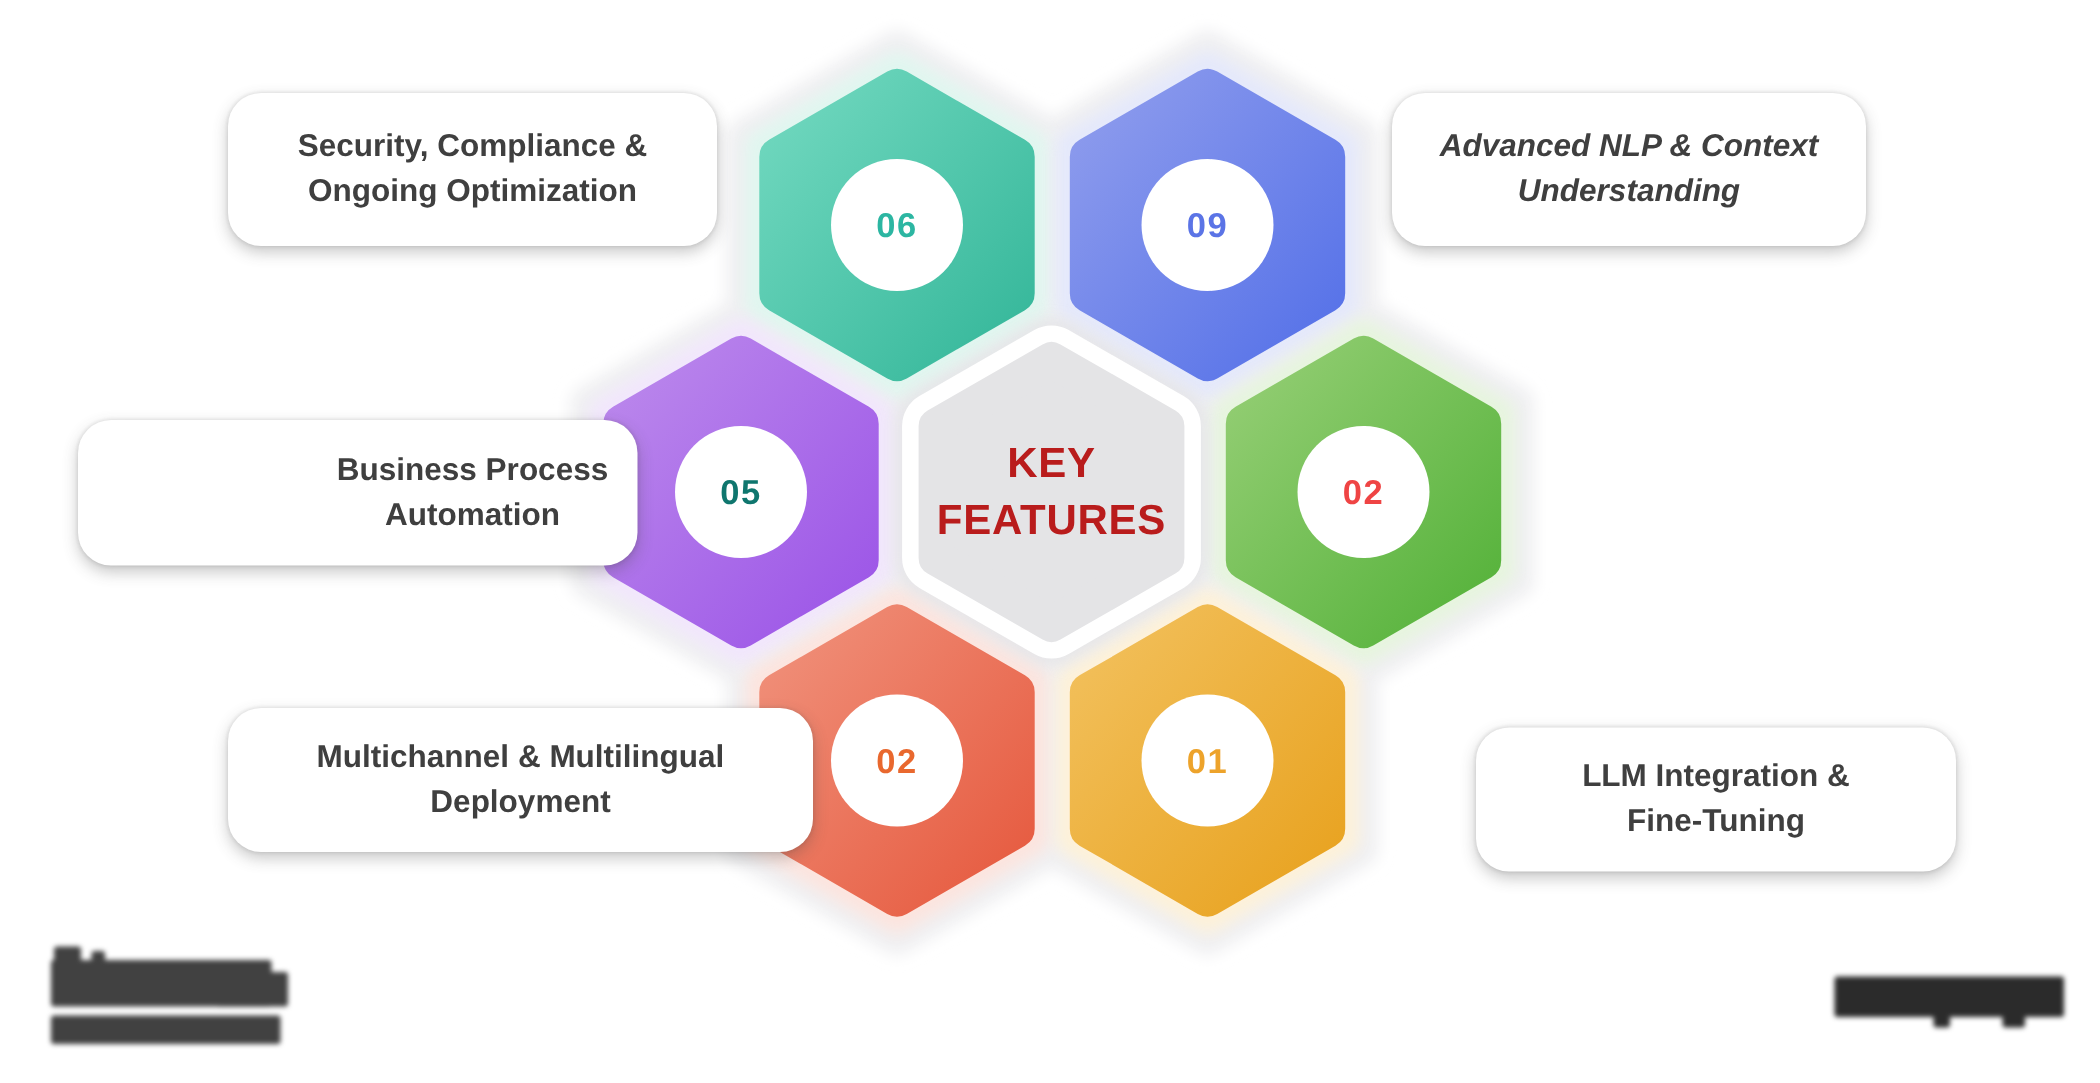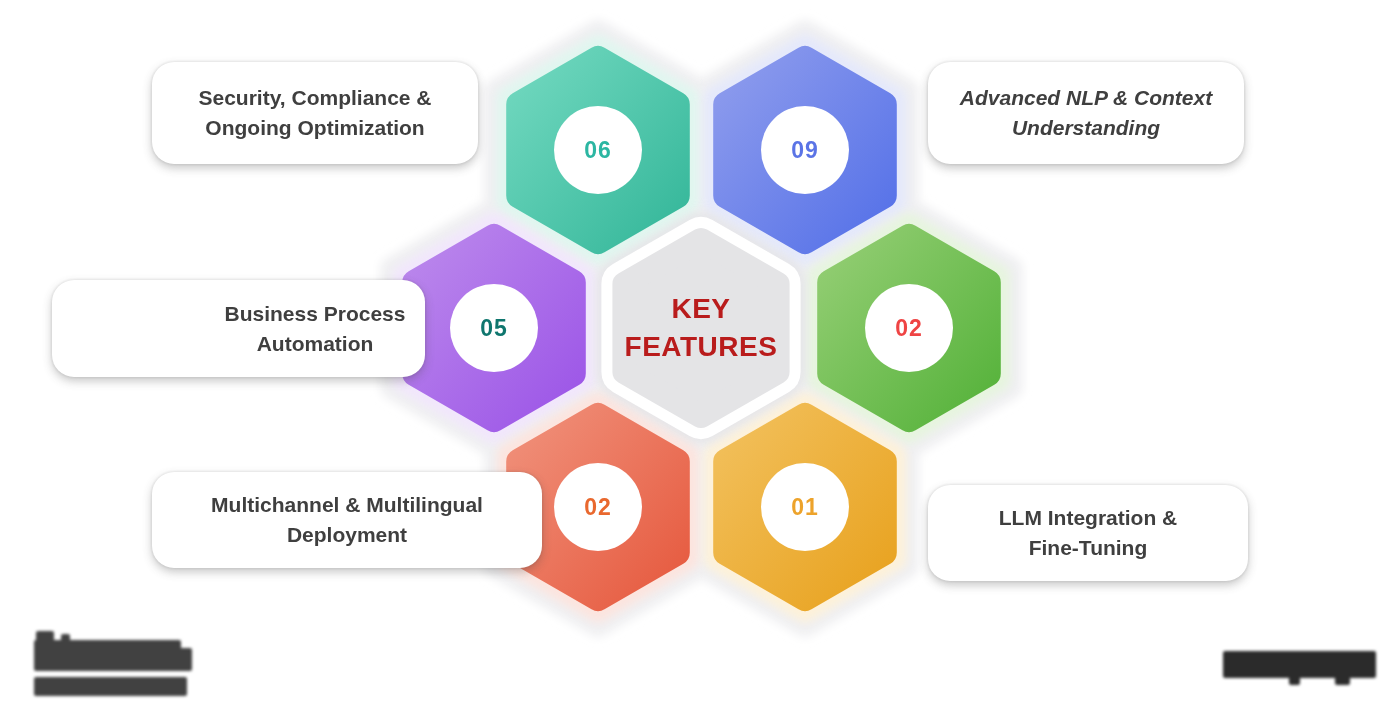--- a/index.html
+++ b/index.html
@@ -42,21 +42,21 @@
   .card-tl{left:152px;top:62px;width:326px;height:102px;}
   .card-tl span{max-width:266px;}
   .card-tr{left:928px;top:62px;width:316px;height:102px;font-style:italic;}
   .card-tr span{max-width:266px;}
   .card-ml{left:52px;top:280px;width:373px;height:97px;justify-content:flex-end;}
   .card-ml span{max-width:220px;}
   .card-mr{left:1032px;top:280px;width:322px;height:97px;}
   .card-mr span{max-width:240px;}
   .card-bl{left:152px;top:472px;width:390px;height:96px;}
   .card-bl span{max-width:285px;}
-  .card-br{left:928px;top:485px;width:320px;height:96px;}
+  .card-br{left:984px;top:485px;width:320px;height:96px;}
   .card-br span{max-width:215px;}
 
   
   .wm{position:absolute;filter:blur(1.6px);}
   .wm div{position:absolute;border-radius:2px;}
   .wm-left{left:34px;top:631px;width:170px;height:66px;}
   .wm-left .p1{left:2px;top:0;width:18px;height:13px;}
   .wm-left .p2{left:27px;top:3px;width:9px;height:8px;}
   .wm-left .p3{left:0;top:9px;width:147px;height:31px;}
   .wm-left .p4{left:110px;top:17px;width:48px;height:23px;}

